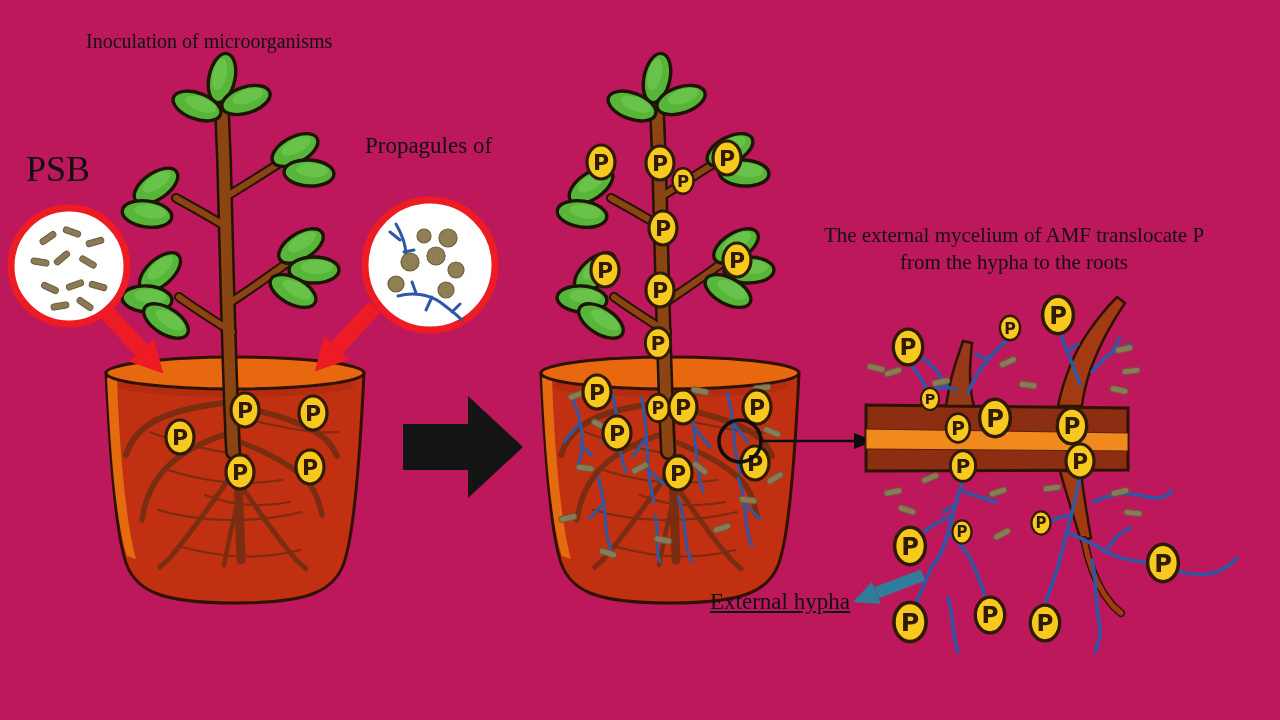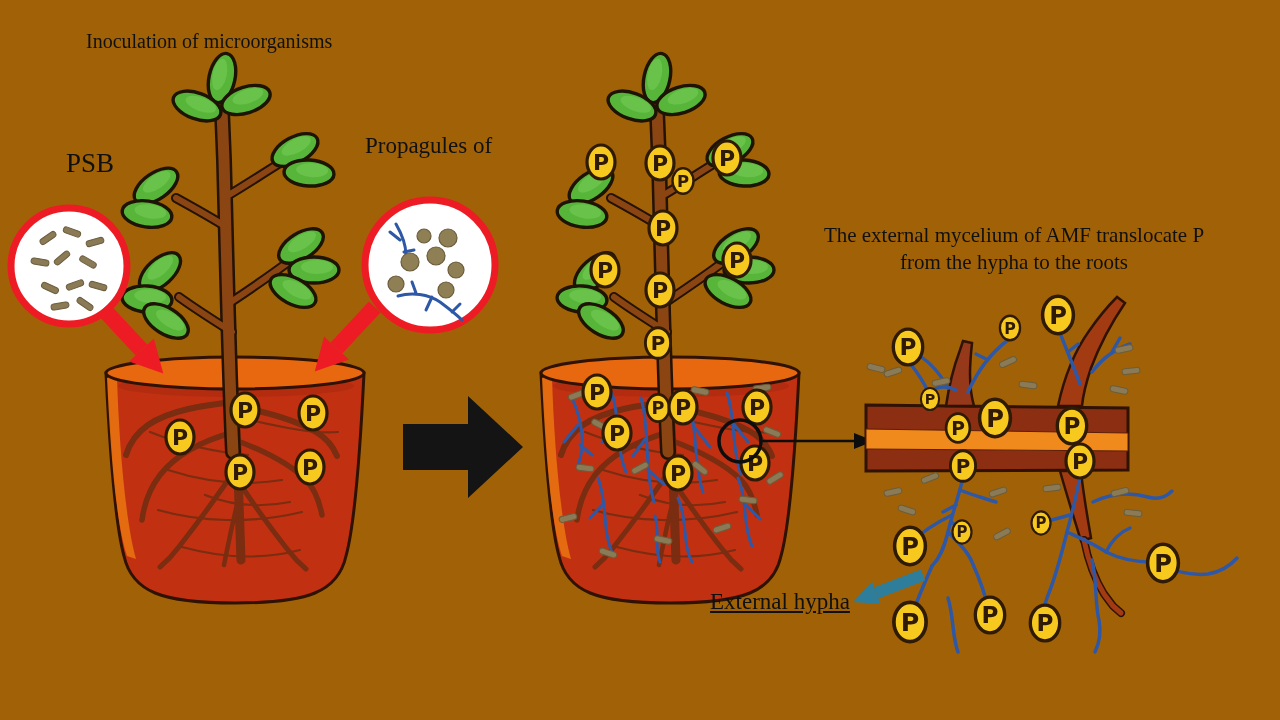--- a/index.html
+++ b/index.html
@@ -1,21 +1,21 @@
 <!DOCTYPE html>
 <html><head>
 <meta charset="utf-8">
 <style>
   html,body{margin:0;padding:0;background:#fff;}
-  .stage{position:relative;width:1280px;height:720px;background:#a16207;overflow:hidden;
+  .stage{position:relative;width:1280px;height:720px;background:#be185d;overflow:hidden;
          font-family:"Liberation Serif","DejaVu Serif",serif;}
   .stage svg{position:absolute;left:0;top:0;}
   .lbl{position:absolute;color:#101010;text-align:center;}
   #title{left:86px;top:30px;width:320px;font-size:20px;text-align:left;}
-  #psb-label{left:22px;top:148px;width:92px;font-size:27px;text-align:right;}
+  #psb-label{left:12px;top:148px;width:92px;font-size:36px;}
   #prop-label{left:336px;top:132px;width:185px;font-size:23px;line-height:1.18;}
   #myc-label{left:768px;top:222px;width:492px;font-size:21px;line-height:1.28;}
   #hyp-label{left:686px;top:588px;width:188px;font-size:23px;line-height:1.2;text-decoration:underline;}
   
   .stem-o{stroke:#241204;stroke-width:16;fill:none;stroke-linecap:round;}
   .stem-i{stroke:#8B4513;stroke-width:11;fill:none;stroke-linecap:round;}
   .br-o{stroke:#241204;stroke-width:10;fill:none;stroke-linecap:round;}
   .br-i{stroke:#8B4513;stroke-width:6;fill:none;stroke-linecap:round;}
   .root{stroke:#7A2D10;fill:none;stroke-linecap:round;}
   .hypha{stroke:#2E58A6;stroke-width:3;fill:none;stroke-linecap:round;stroke-linejoin:round;}

